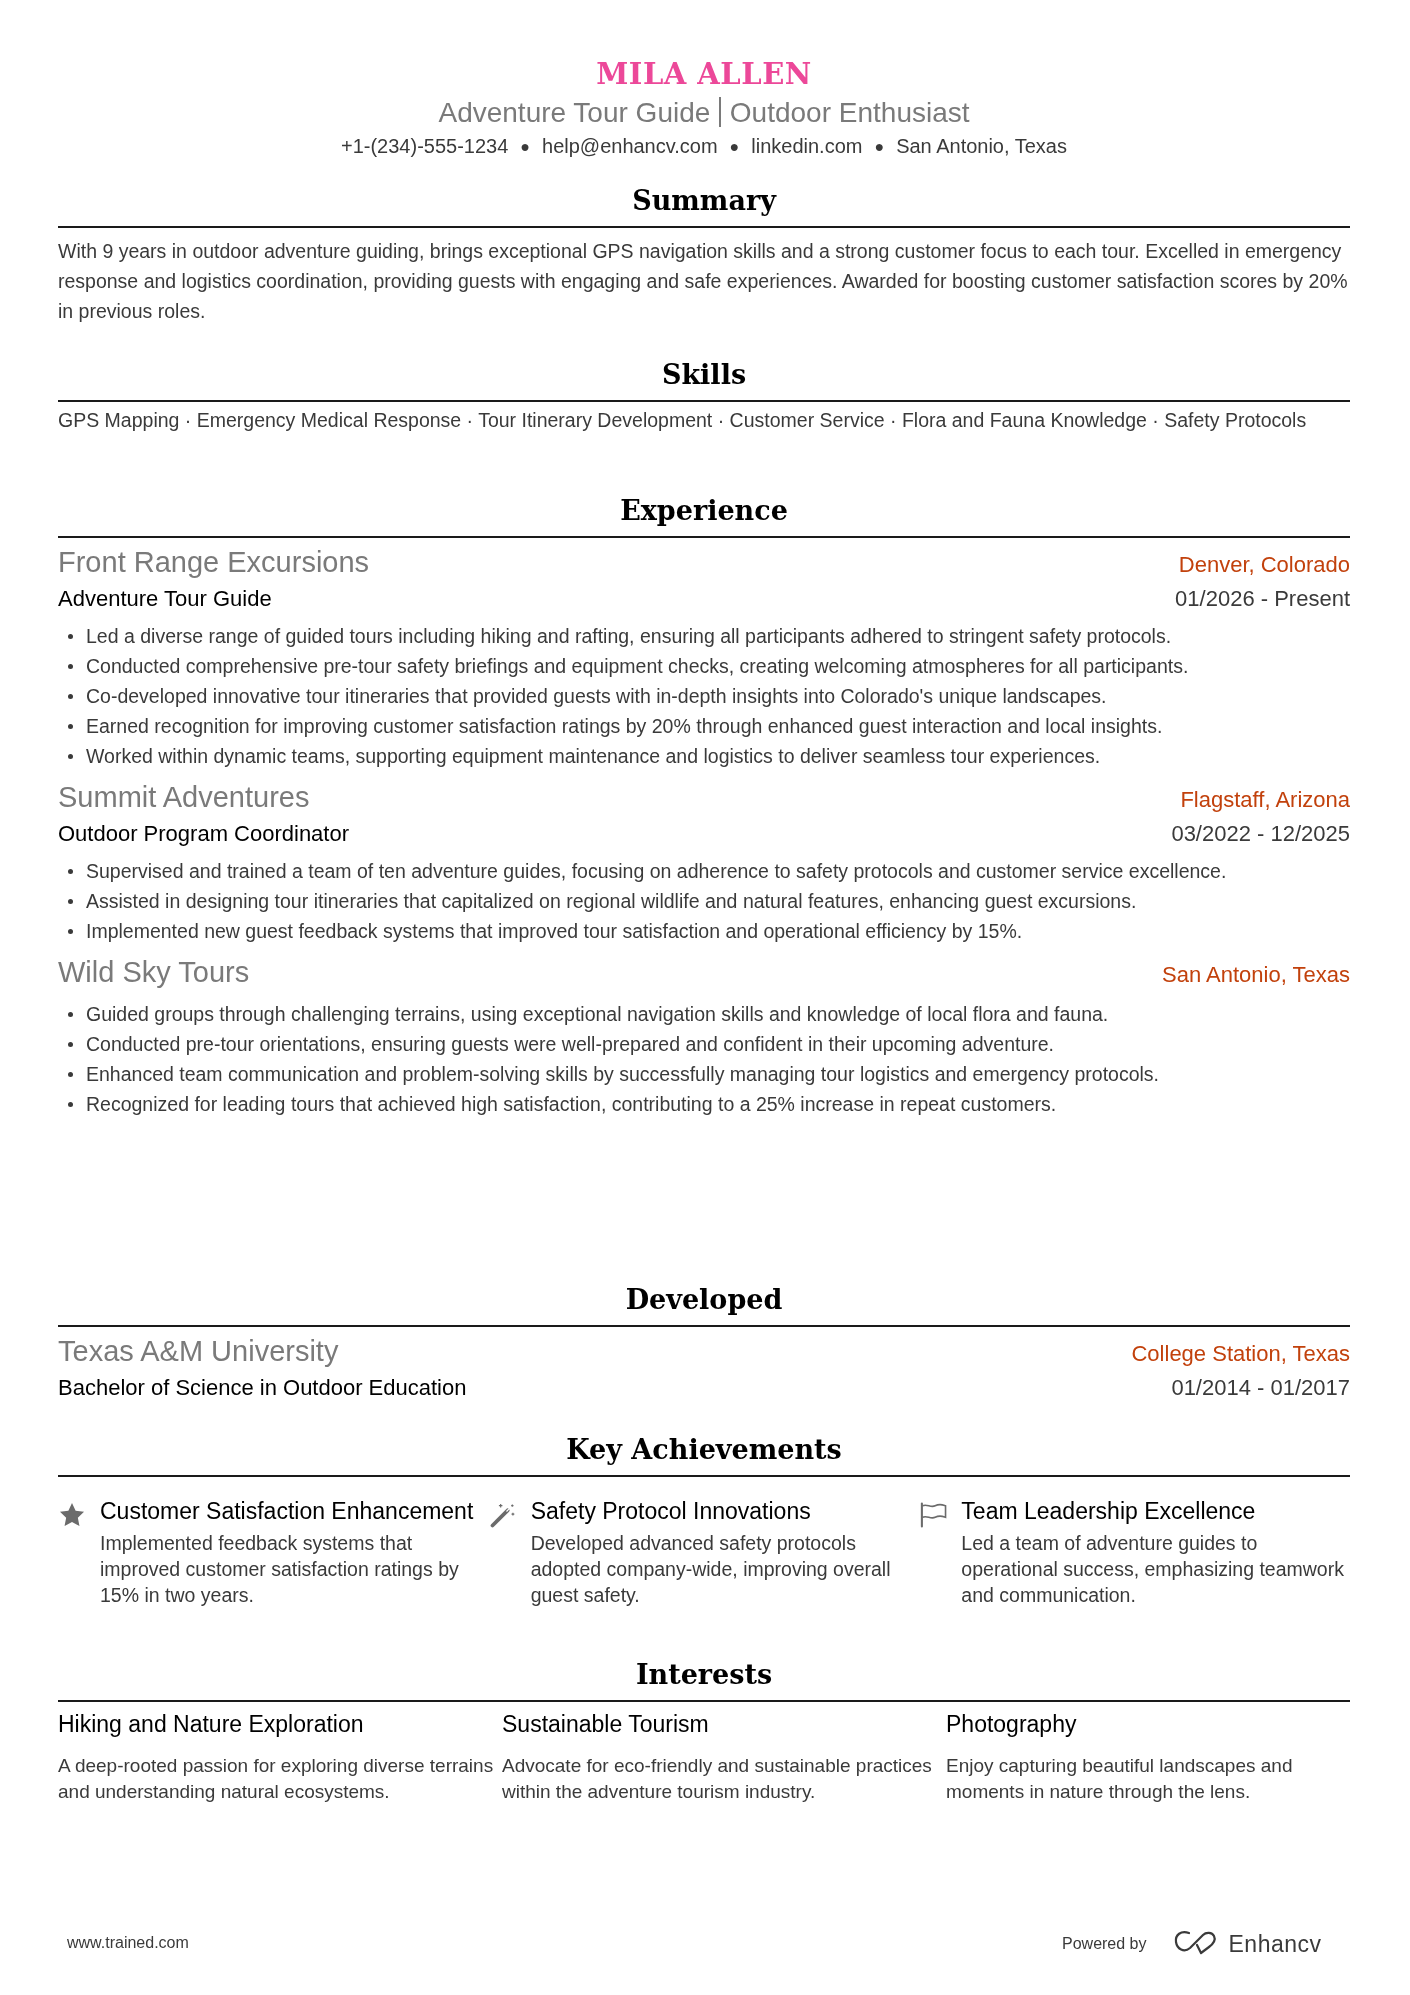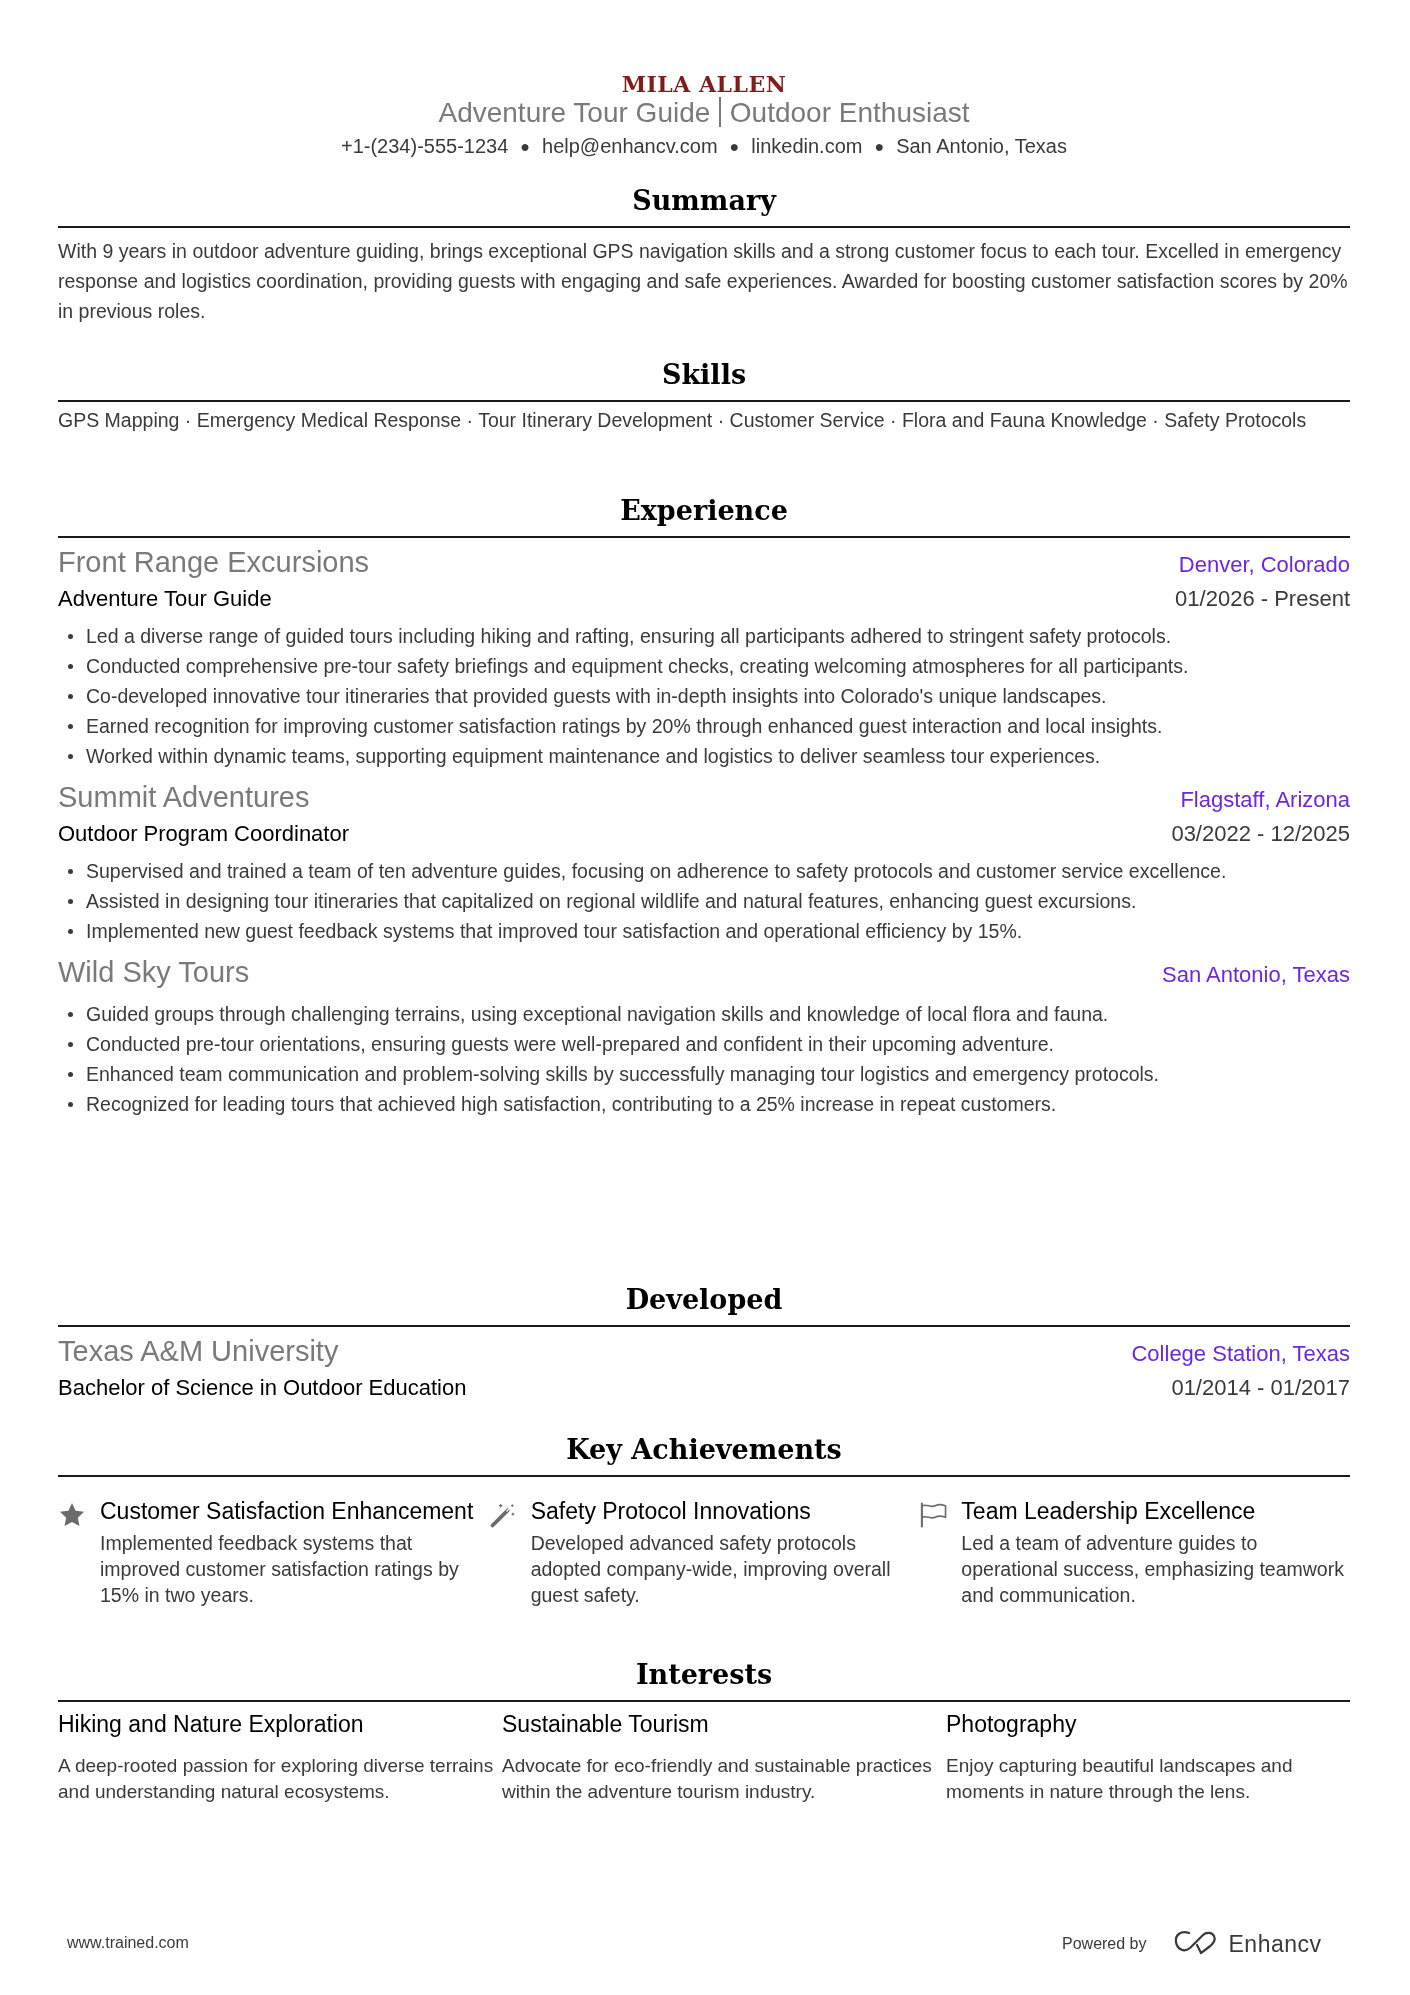--- a/index.html
+++ b/index.html
@@ -1,34 +1,34 @@
 <!DOCTYPE html>
 <html><head>
 <meta charset="utf-8">
 <style>
   * { box-sizing: border-box; margin: 0; padding: 0; }
   html, body { width: 1410px; height: 1995px; background: #ffffff; }
   body { position: relative; font-family: "Liberation Sans", "DejaVu Sans", sans-serif; color: #3a3a3a; overflow: hidden; }
   .page { position: absolute; left: 58px; top: 0; width: 1292px; }
   .header { text-align: center; }
-  .name { position: absolute; left: 0; width: 1292px; top: 64px; font-family: "DejaVu Serif", "Liberation Serif", serif; font-weight: bold; font-size: 22px; line-height: 40px; color: #7f1d1d; letter-spacing: 0.5px; }
+  .name { position: absolute; left: 0; width: 1292px; top: 54px; font-family: "DejaVu Serif", "Liberation Serif", serif; font-weight: bold; font-size: 29px; line-height: 40px; color: #ec4899; letter-spacing: 0.5px; }
   .subtitle { position: absolute; left: 0; width: 1292px; top: 96px; font-size: 28px; line-height: 34px; color: #7a7a7a; }
   .subtitle .sep { display: inline-block; width: 1.5px; height: 30px; background: #7a7a7a; vertical-align: -5px; margin: 0 9px; }
   .contact { position: absolute; left: 0; width: 1292px; top: 133px; font-size: 20px; line-height: 26px; color: #3a3a3a; }
   .contact .dot { display: inline-block; margin: 0 12px; font-size: 16px; position: relative; top: -1px; }
 
   .section { position: absolute; left: 0; width: 1292px; }
   .section-title { text-align: center; font-family: "DejaVu Serif", "Liberation Serif", serif; font-weight: bold; font-size: 27px; line-height: 34px; color: #000; }
   .rule { height: 2px; background: #1a1a1a; margin-top: 8px; }
   .body-text { font-size: 19.5px; line-height: 30px; color: #3a3a3a; }
 
   .entry { position: relative; }
   .row { display: flex; justify-content: space-between; align-items: baseline; }
   .company { font-size: 29px; line-height: 36px; color: #7a7a7a; }
-  .loc { font-size: 22px; line-height: 36px; color: #6d28d9; }
+  .loc { font-size: 22px; line-height: 36px; color: #c2410c; }
   .role { font-size: 22px; line-height: 32px; color: #000; }
   .dates { font-size: 22px; line-height: 32px; color: #3a3a3a; }
   ul.bullets { list-style: none; margin-top: 6px; }
   ul.bullets li { position: relative; padding-left: 28px; font-size: 19.5px; line-height: 30px; color: #3a3a3a; }
   ul.bullets li::before { content: ""; position: absolute; left: 10px; top: 13px; width: 5px; height: 5px; border-radius: 50%; background: #3a3a3a; }
 
   .grid3 { display: flex; }
   .col { width: 444px; display: flex; }
   .col-icon { width: 42px; flex: none; padding-top: 4px; }
   .col-body { flex: 1; }

